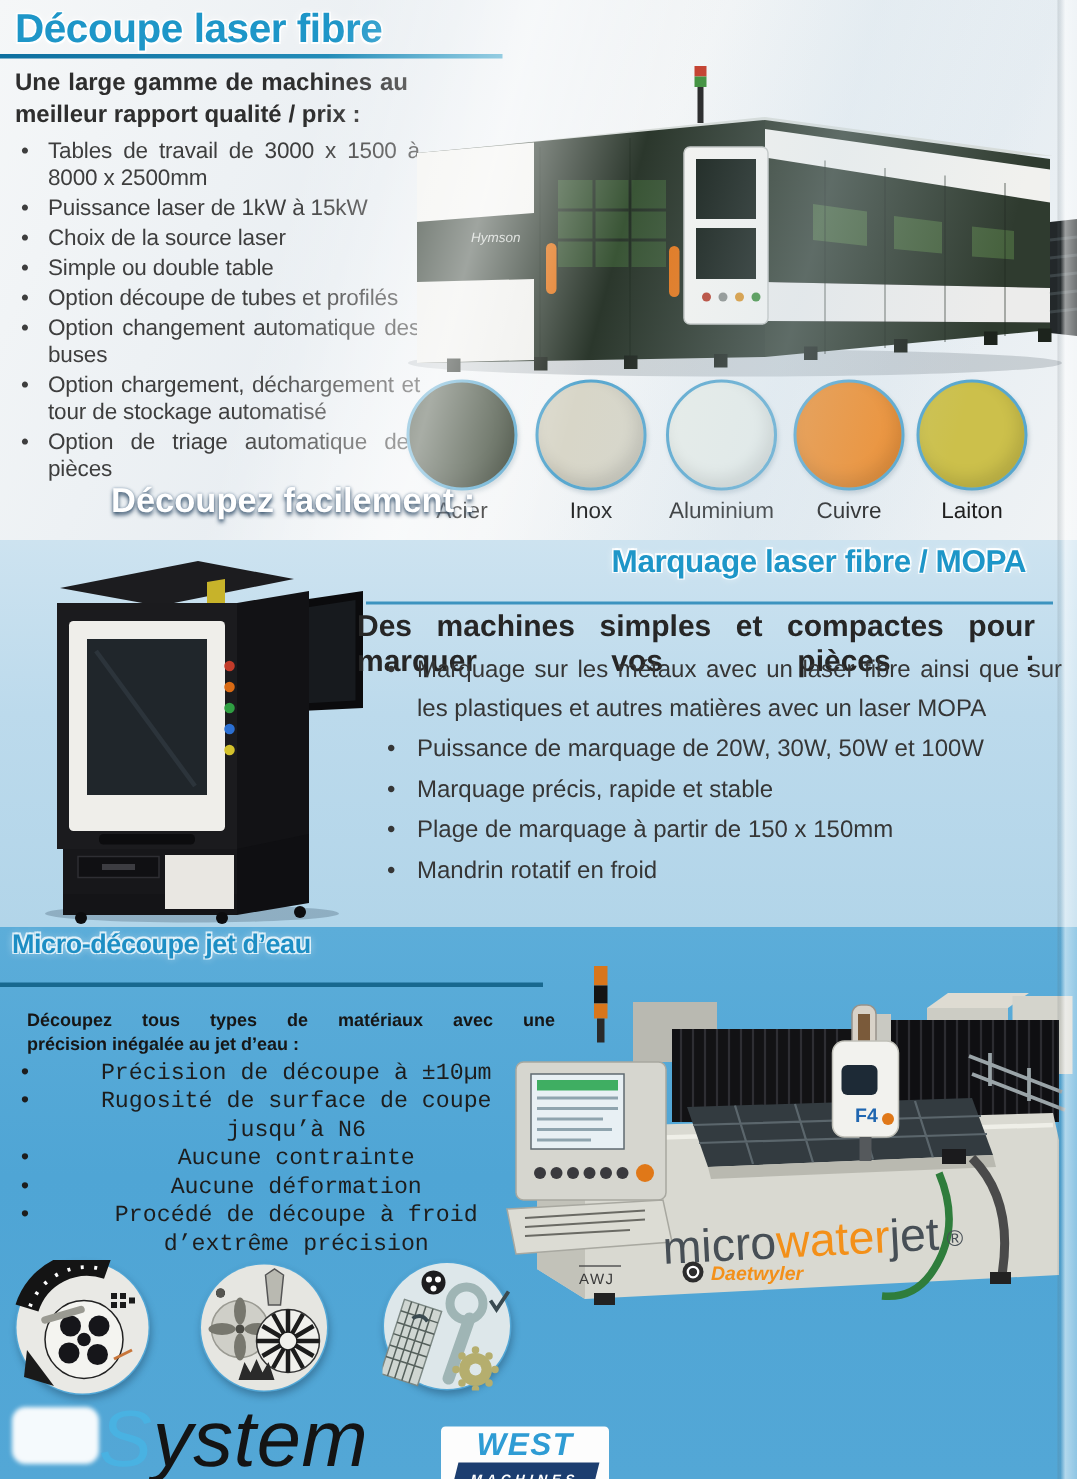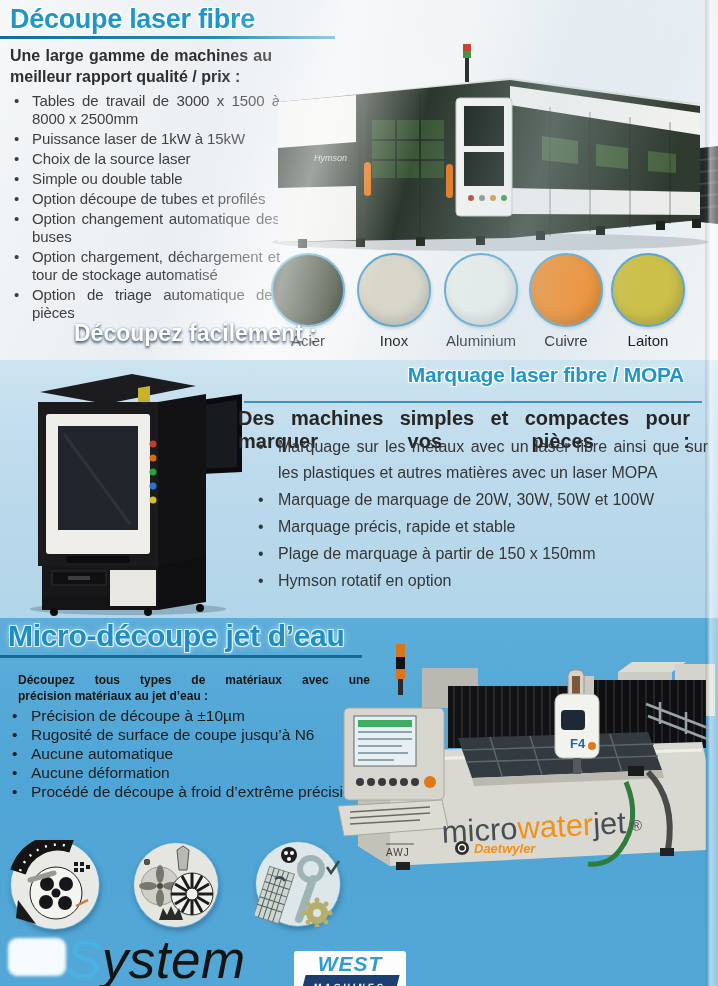--- a/index.html
+++ b/index.html
@@ -38,26 +38,26 @@
     text-shadow:-1px -1px 0 rgba(255,255,255,.85),1px -1px 0 rgba(255,255,255,.85),-1px 1px 0 rgba(255,255,255,.85),1px 1px 0 rgba(255,255,255,.85),0 0 6px rgba(255,255,255,.7);}
   .rule2{position:absolute;left:244px;right:16px;top:41px;height:2px;background:#3c93bf;}
   .intro2{position:absolute;left:238px;top:47px;width:452px;margin:0;font-size:20px;font-weight:bold;color:#262626;
           text-align:justify;text-align-last:justify;}
   .bullets2{position:absolute;left:252px;top:74px;width:456px;font-size:16px;color:#363636;}
   .bullets2 li{line-height:26px;margin-bottom:1px;padding-left:26px;}
   .machine2{position:absolute;left:10px;top:4px;width:240px;height:252px;}
 
   
   .sec3{top:618px;height:368px;background:linear-gradient(180deg,#5cadd9 0%,#4fa5d5 45%,#53a7d6 100%);}
-  .s3-title{position:absolute;left:8px;top:1px;margin:0;font-size:30px;font-weight:bold;letter-spacing:-.3px;color:#1d8ec4;
+  .s3-title{position:absolute;left:8px;top:1px;margin:0;font-size:18px;font-weight:bold;letter-spacing:-.3px;color:#1d8ec4;
     text-shadow:-1px -1px 0 rgba(230,243,250,.9),1px -1px 0 rgba(230,243,250,.9),-1px 1px 0 rgba(230,243,250,.9),1px 1px 0 rgba(230,243,250,.9),0 0 6px rgba(255,255,255,.65);}
   .rule3{position:absolute;left:0;top:37px;width:362px;height:3px;background:#18688f;}
   .intro3{position:absolute;left:8px;top:45px;width:352px;margin:10px;font-size:12px;font-weight:bold;color:#161616;line-height:1.32;}
   .bullets3{position:absolute;left:6px;top:88px;width:358px;font-size:15.5px;color:#1d1d1d;}
-  .bullets3 li{line-height:19px;margin-bottom:0;padding-left:25px;text-align:left;}
+  .bullets3 li{line-height:19px;margin-bottom:0;padding-left:25px;text-align:center;font-family:Liberation Mono, monospace;}
   .machine3{position:absolute;left:330px;top:2px;width:388px;height:252px;}
   .part-circle{position:absolute;border-radius:50%;box-shadow:1px 3px 5px rgba(20,50,75,.35);}
   .pc1{left:10px;top:222px;width:90px;height:90px;}
   .pc2{left:133px;top:224px;width:86px;height:86px;}
   .pc3{left:255px;top:223px;width:86px;height:86px;}
 
   
   .system-logo{position:absolute;left:8px;top:314px;width:220px;height:50px;}
   .sys-blob{position:absolute;left:0;top:6px;width:58px;height:38px;background:rgba(252,253,254,.96);
             border-radius:9px;filter:blur(1.5px);}
@@ -215,38 +215,38 @@
         <circle cx="138" cy="248" r="4" fill="#0d0d0f"></circle>
         <circle cx="190" cy="244" r="4" fill="#0d0d0f"></circle>
       </svg>
     </div>
 
     <h2 class="s2-title">Marquage laser fibre / MOPA</h2>
     <div class="rule2"></div>
     <p class="intro2">Des machines simples et compactes pour marquer vos pièces :</p>
     <ul class="bullets bullets2">
       <li>Marquage sur les métaux avec un laser fibre ainsi que sur les plastiques et autres matières avec un laser MOPA</li>
-      <li>Marquage de marquage de 20W, 30W, 50W et 100W</li>
+      <li>Puissance de marquage de 20W, 30W, 50W et 100W</li>
       <li>Marquage précis, rapide et stable</li>
       <li>Plage de marquage à partir de 150 x 150mm</li>
-      <li>Hymson rotatif en option</li>
+      <li>Mandrin rotatif en froid</li>
     </ul>
   </section>
 
   <section class="sec3">
     <h2 class="s3-title">Micro-découpe jet d’eau</h2>
     <div class="rule3"></div>
     <p class="intro3">
       <span class="line-j">Découpez tous types de matériaux avec une</span>
-      <span>précision matériaux au jet d’eau :</span>
+      <span>précision inégalée au jet d’eau :</span>
     </p>
     <ul class="bullets bullets3">
       <li>Précision de découpe à ±10µm</li>
       <li>Rugosité de surface de coupe jusqu’à N6</li>
-      <li>Aucune automatique</li>
+      <li>Aucune contrainte</li>
       <li>Aucune déformation</li>
       <li>Procédé de découpe à froid d’extrême précision</li>
     </ul>
 
     <div class="machine3">
       <svg width="388" height="252" viewBox="0 0 388 252">
 
         <rect x="66" y="24" width="9" height="13" fill="#d8761c"></rect>
         <rect x="66" y="37" width="9" height="12" fill="#141414"></rect>
         <rect x="66" y="49" width="9" height="10" fill="#d8761c"></rect>

